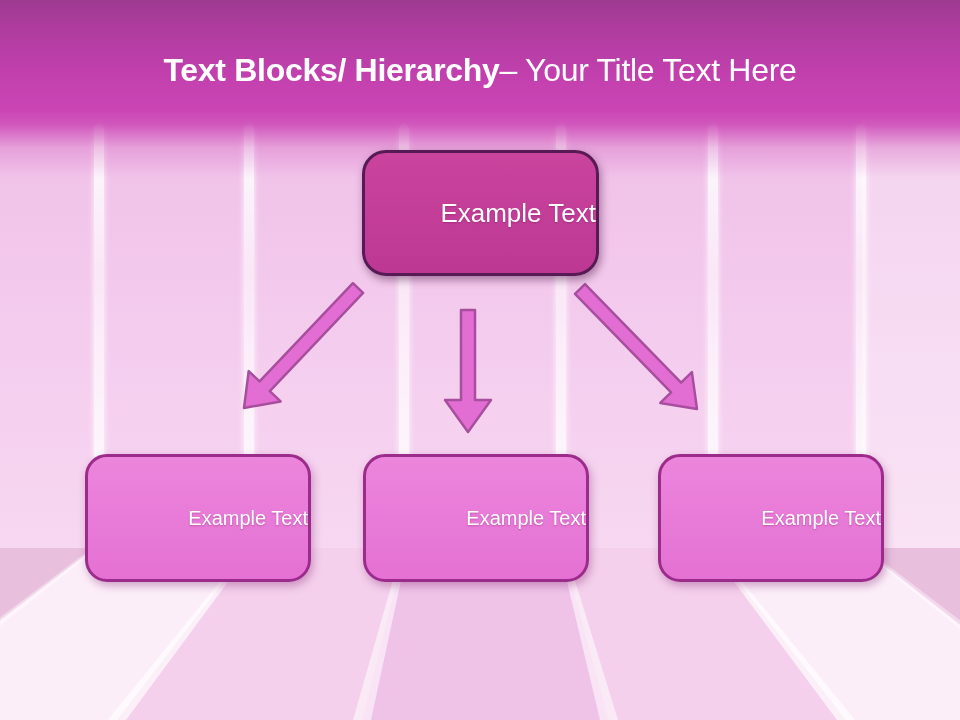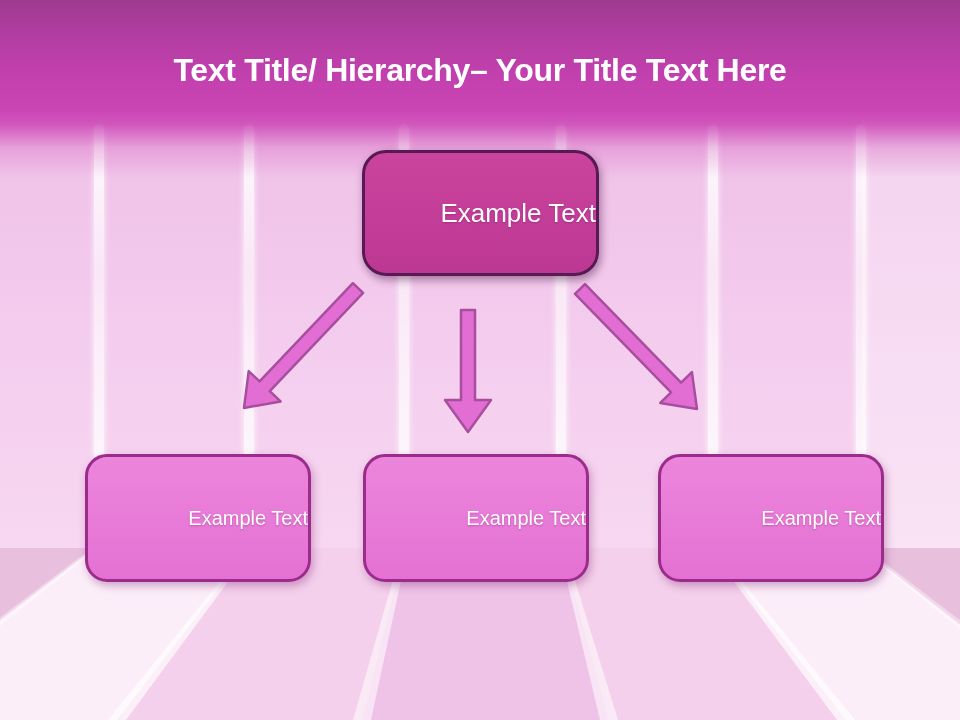--- a/index.html
+++ b/index.html
@@ -21,21 +21,21 @@
   
   .floor{position:absolute;left:0;top:548px;width:960px;height:172px;z-index:2;}
 
   
   .header-band{position:absolute;left:0;top:0;width:960px;height:178px;z-index:4;
         background:linear-gradient(180deg,#9e3a90 0%,#ad3c9d 14%,#c240ae 42%,#cb45b5 62%,
                    rgba(203,69,181,0.85) 70%,rgba(215,110,195,0.40) 83%,rgba(230,160,215,0.0) 100%);}
   .title{position:absolute;left:0;top:52px;width:960px;text-align:center;z-index:7;
         color:#ffffff;font-size:32px;letter-spacing:-0.3px;white-space:nowrap;}
   .t-bold{font-weight:bold;}
-  .t-rest{font-weight:bold;}
+  .t-rest{font-weight:normal;}
 
   
   .arrows{position:absolute;inset:0;z-index:5;}
 
   
   .box{position:absolute;display:flex;align-items:center;justify-content:flex-end;
        color:#ffffff;z-index:6;text-shadow:0 1px 2px rgba(110,20,95,0.35);}
   .box-root{left:362px;top:150px;width:231px;height:120px;font-size:26px;
        background:linear-gradient(180deg,#ca449e 0%,#bd3892 100%);
        border:3px solid #571a55;border-radius:24px;
@@ -74,21 +74,21 @@
   <div class="stripe s1"></div>
   <div class="stripe s2"></div>
   <div class="stripe s3"></div>
   <div class="stripe s4"></div>
   <div class="stripe s5"></div>
   <div class="stripe s6"></div>
 
   <div class="header-band"></div>
 
   <div class="title">
-    <span class="t-bold">Text Title/ Hierarchy</span><span class="t-rest">– Your Title Text Here</span>
+    <span class="t-bold">Text Blocks/ Hierarchy</span><span class="t-rest">– Your Title Text Here</span>
   </div>
 
   <svg class="arrows" viewBox="0 0 960 720">
     <polygon points="352.9,283.2 259.6,381.4 248.7,371.2 244,408 280.6,401.4 269.8,391.1 363.1,292.8" fill="#e36ed3" stroke="#a84e9e" stroke-width="2.5" stroke-linejoin="round"></polygon>
     <polygon points="461,310 461,400 445,400 468,432 491,400 475,400 475,310" fill="#e36ed3" stroke="#a84e9e" stroke-width="2.5" stroke-linejoin="round"></polygon>
     <polygon points="585,284.1 681.1,382.6 691.9,372.1 697,409 660.3,402.9 671.1,392.4 575,293.9" fill="#e36ed3" stroke="#a84e9e" stroke-width="2.5" stroke-linejoin="round"></polygon>
   </svg>
 
   <div class="box box-root">
     <span>Example Text</span>

